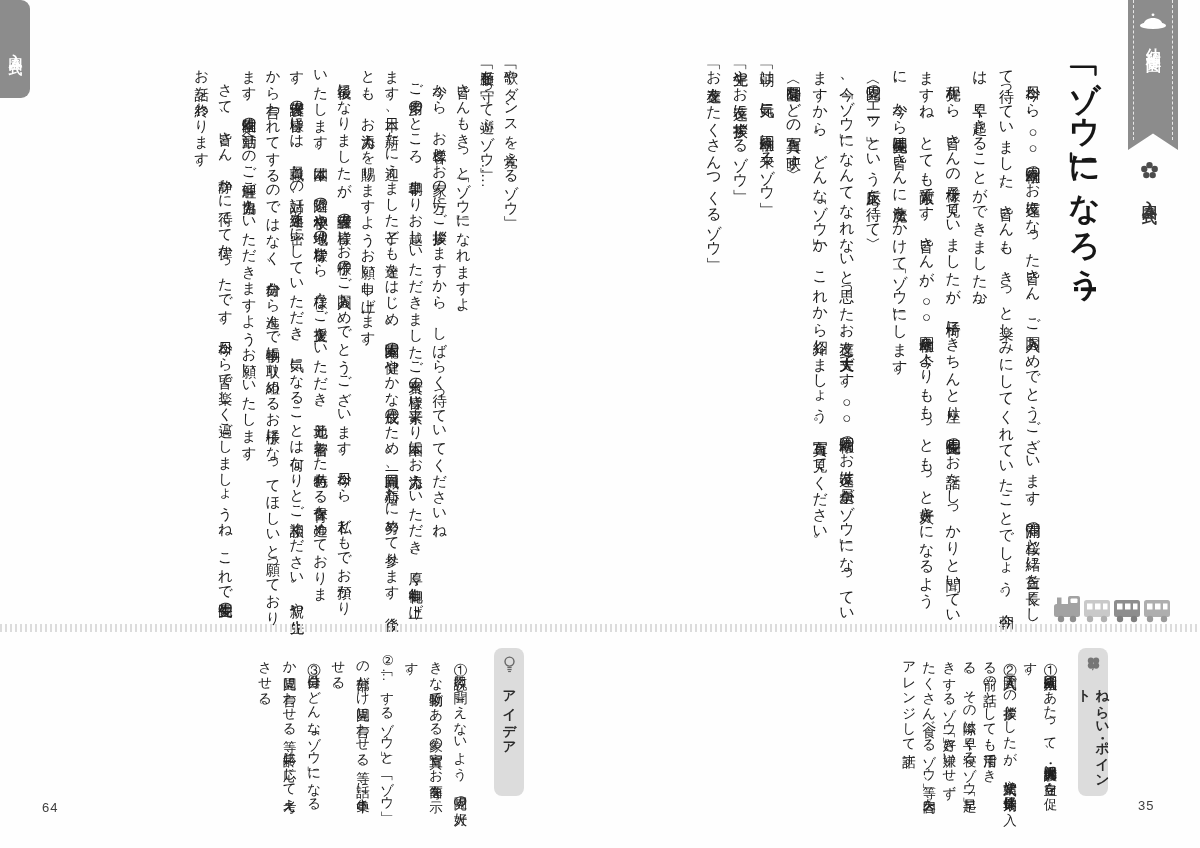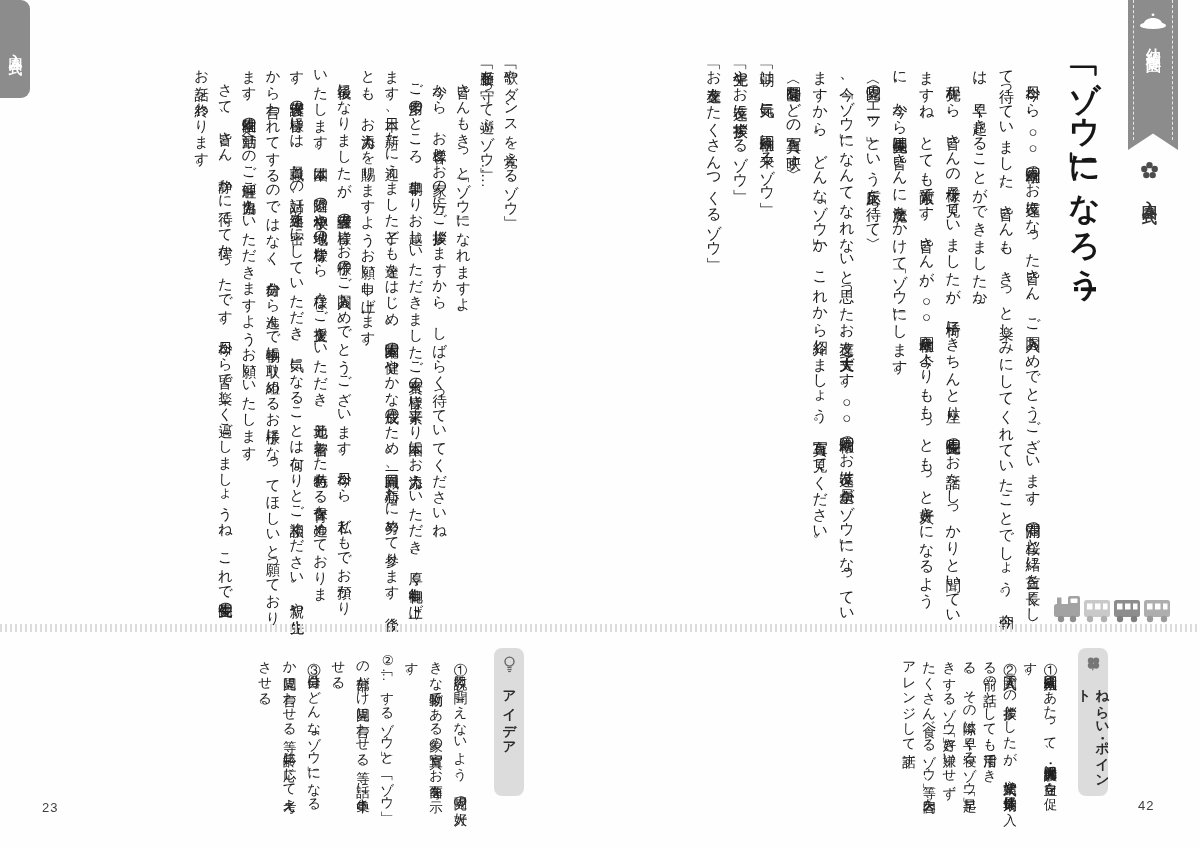--- a/index.html
+++ b/index.html
@@ -179,16 +179,16 @@
       </svg>
     </span>
     <span class="vtext">アイデア</span>
   </div>
   <div class="vbody ideas-body">
       <p>①説教に聞こえないよう、園児の大好きな動物である象の写真やお面等を示す。</p>
       <p>②「…するゾウ」と、「ゾウ」の部分だけ園児に言わせる等、話に集中させる。</p>
       <p>③自分はどんな「ゾウ」になるか園児に言わせる等、年齢に応じて考えさせる。</p>
     </div>
 
-  <div class="pageno pageno-left">23</div>
-  <div class="pageno pageno-right">42</div>
+  <div class="pageno pageno-left">64</div>
+  <div class="pageno pageno-right">35</div>
 
 </div>
 
 </body></html>

